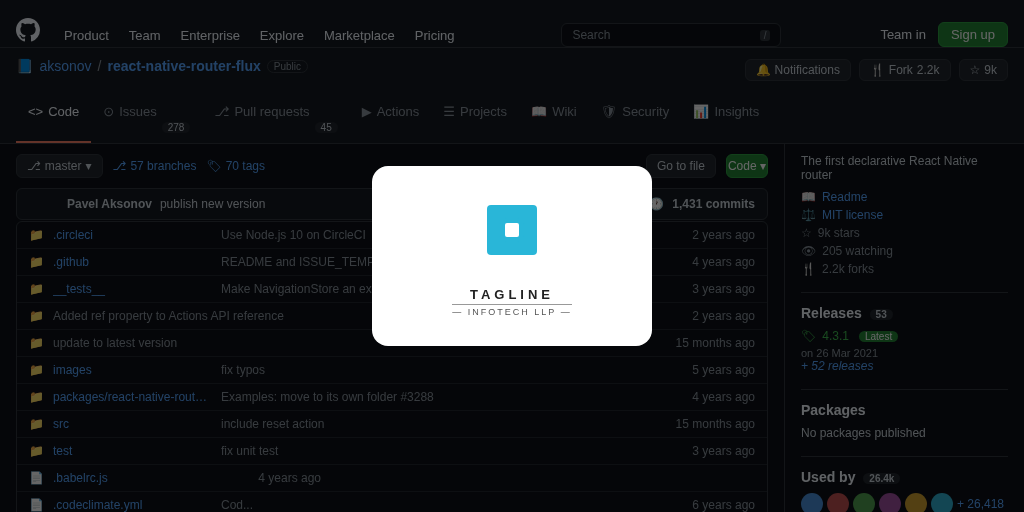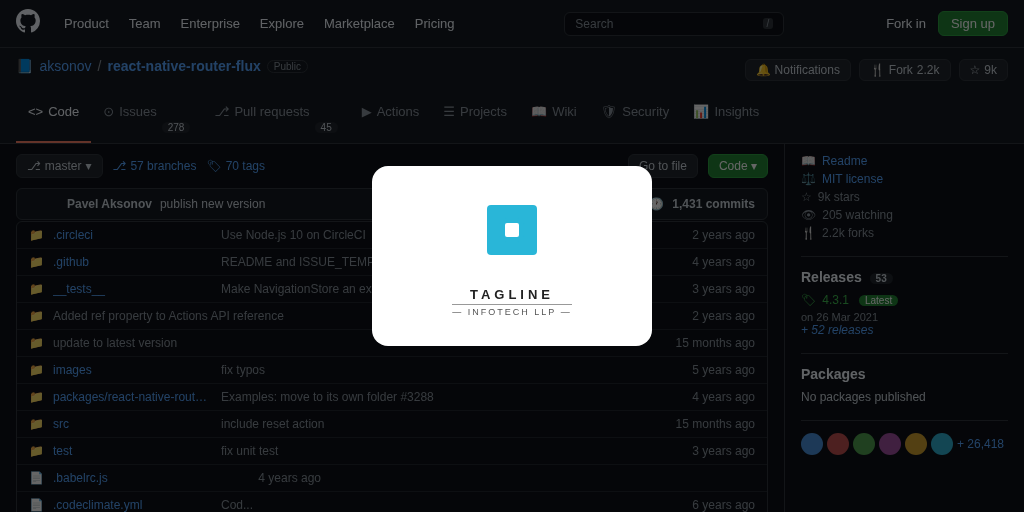--- a/index.html
+++ b/index.html
@@ -11,21 +11,21 @@
       width: 1024px;
       height: 512px;
       overflow: hidden;
     }
 
     
     .navbar {
       background: #161b22;
       border-bottom: 1px solid #30363d;
       display: flex;
-      align-items: center;
+      align-items: flex-end;
       padding: 0 16px;
       height: 48px;
       gap: 16px;
     }
     .navbar-logo {
       color: #f0f6fc;
       font-size: 20px;
     }
     .navbar-links {
       display: flex;
@@ -193,21 +193,21 @@
       padding: 4px 10px;
       font-size: 12px;
       cursor: pointer;
       margin-left: auto;
     }
     .btn-code {
       background: #238636;
       border: 1px solid #2ea043;
       border-radius: 6px;
       color: #fff;
-      padding: 4px 10px;
+      padding: 4px 1px;
       font-size: 12px;
       cursor: pointer;
       display: flex;
       align-items: center;
       gap: 4px;
     }
 
     .commit-bar {
       background: #161b22;
       border: 1px solid #30363d;
@@ -354,21 +354,21 @@
     <span class="navbar-link">Marketplace</span>
     <span class="navbar-link">Pricing</span>
   </div>
   <div class="navbar-search">
     <div class="search-box">
       <span>Search</span>
       <span style="background:#30363d;border-radius:3px;padding:0 4px;font-size:10px;">/</span>
     </div>
   </div>
   <div class="navbar-actions">
-    <span class="navbar-action-link">Fork in</span>
+    <span class="navbar-action-link">Team in</span>
     <button class="btn-signup">Sign up</button>
   </div>
 </nav>
 
 <div class="repo-header">
   <div style="display:flex;align-items:center;">
     <div class="repo-title">
       <span class="repo-icon">📘</span>
       <span class="owner">aksonov</span>
       <span class="sep">/</span>
@@ -526,20 +526,21 @@
         <span class="file-name">.editorconfig</span>
         <span class="file-msg">ADD...</span>
         <span class="file-date">6 years ago</span>
       </div>
 
     </div>
   </div>
 
   <div class="sidebar">
     <div class="sidebar-section">
+      <div class="sidebar-desc">The first declarative React Native router</div>
       <div class="sidebar-item">
         <span>📖</span>
         <a>Readme</a>
       </div>
       <div class="sidebar-item">
         <span>⚖️</span>
         <a>MIT license</a>
       </div>
       <div class="sidebar-item">
         <span>☆</span>
@@ -568,20 +569,24 @@
       <span class="release-date">on 26 Mar 2021</span>
       <div style="margin-top:0;font-style:italic;"><a class="release-more">+ 52 releases</a></div>
     </div>
     <div class="sidebar-divider"></div>
     <div class="sidebar-section">
       <div class="sidebar-title">Packages</div>
       <div class="sidebar-desc">No packages published</div>
     </div>
     <div class="sidebar-divider"></div>
     <div class="sidebar-section">
+      <div class="sidebar-title">
+        <span>Used by</span>
+        <span class="releases-badge">26.4k</span>
+      </div>
       <div class="avatar-row">
         <div class="avatar" style="background:#4a90d9;"></div>
         <div class="avatar" style="background:#c05050;"></div>
         <div class="avatar" style="background:#50a050;"></div>
         <div class="avatar" style="background:#a050a0;"></div>
         <div class="avatar" style="background:#d0a030;"></div>
         <div class="avatar" style="background:#30b0d0;"></div>
         <span class="avatar-count">+ 26,418</span>
       </div>
     </div>

